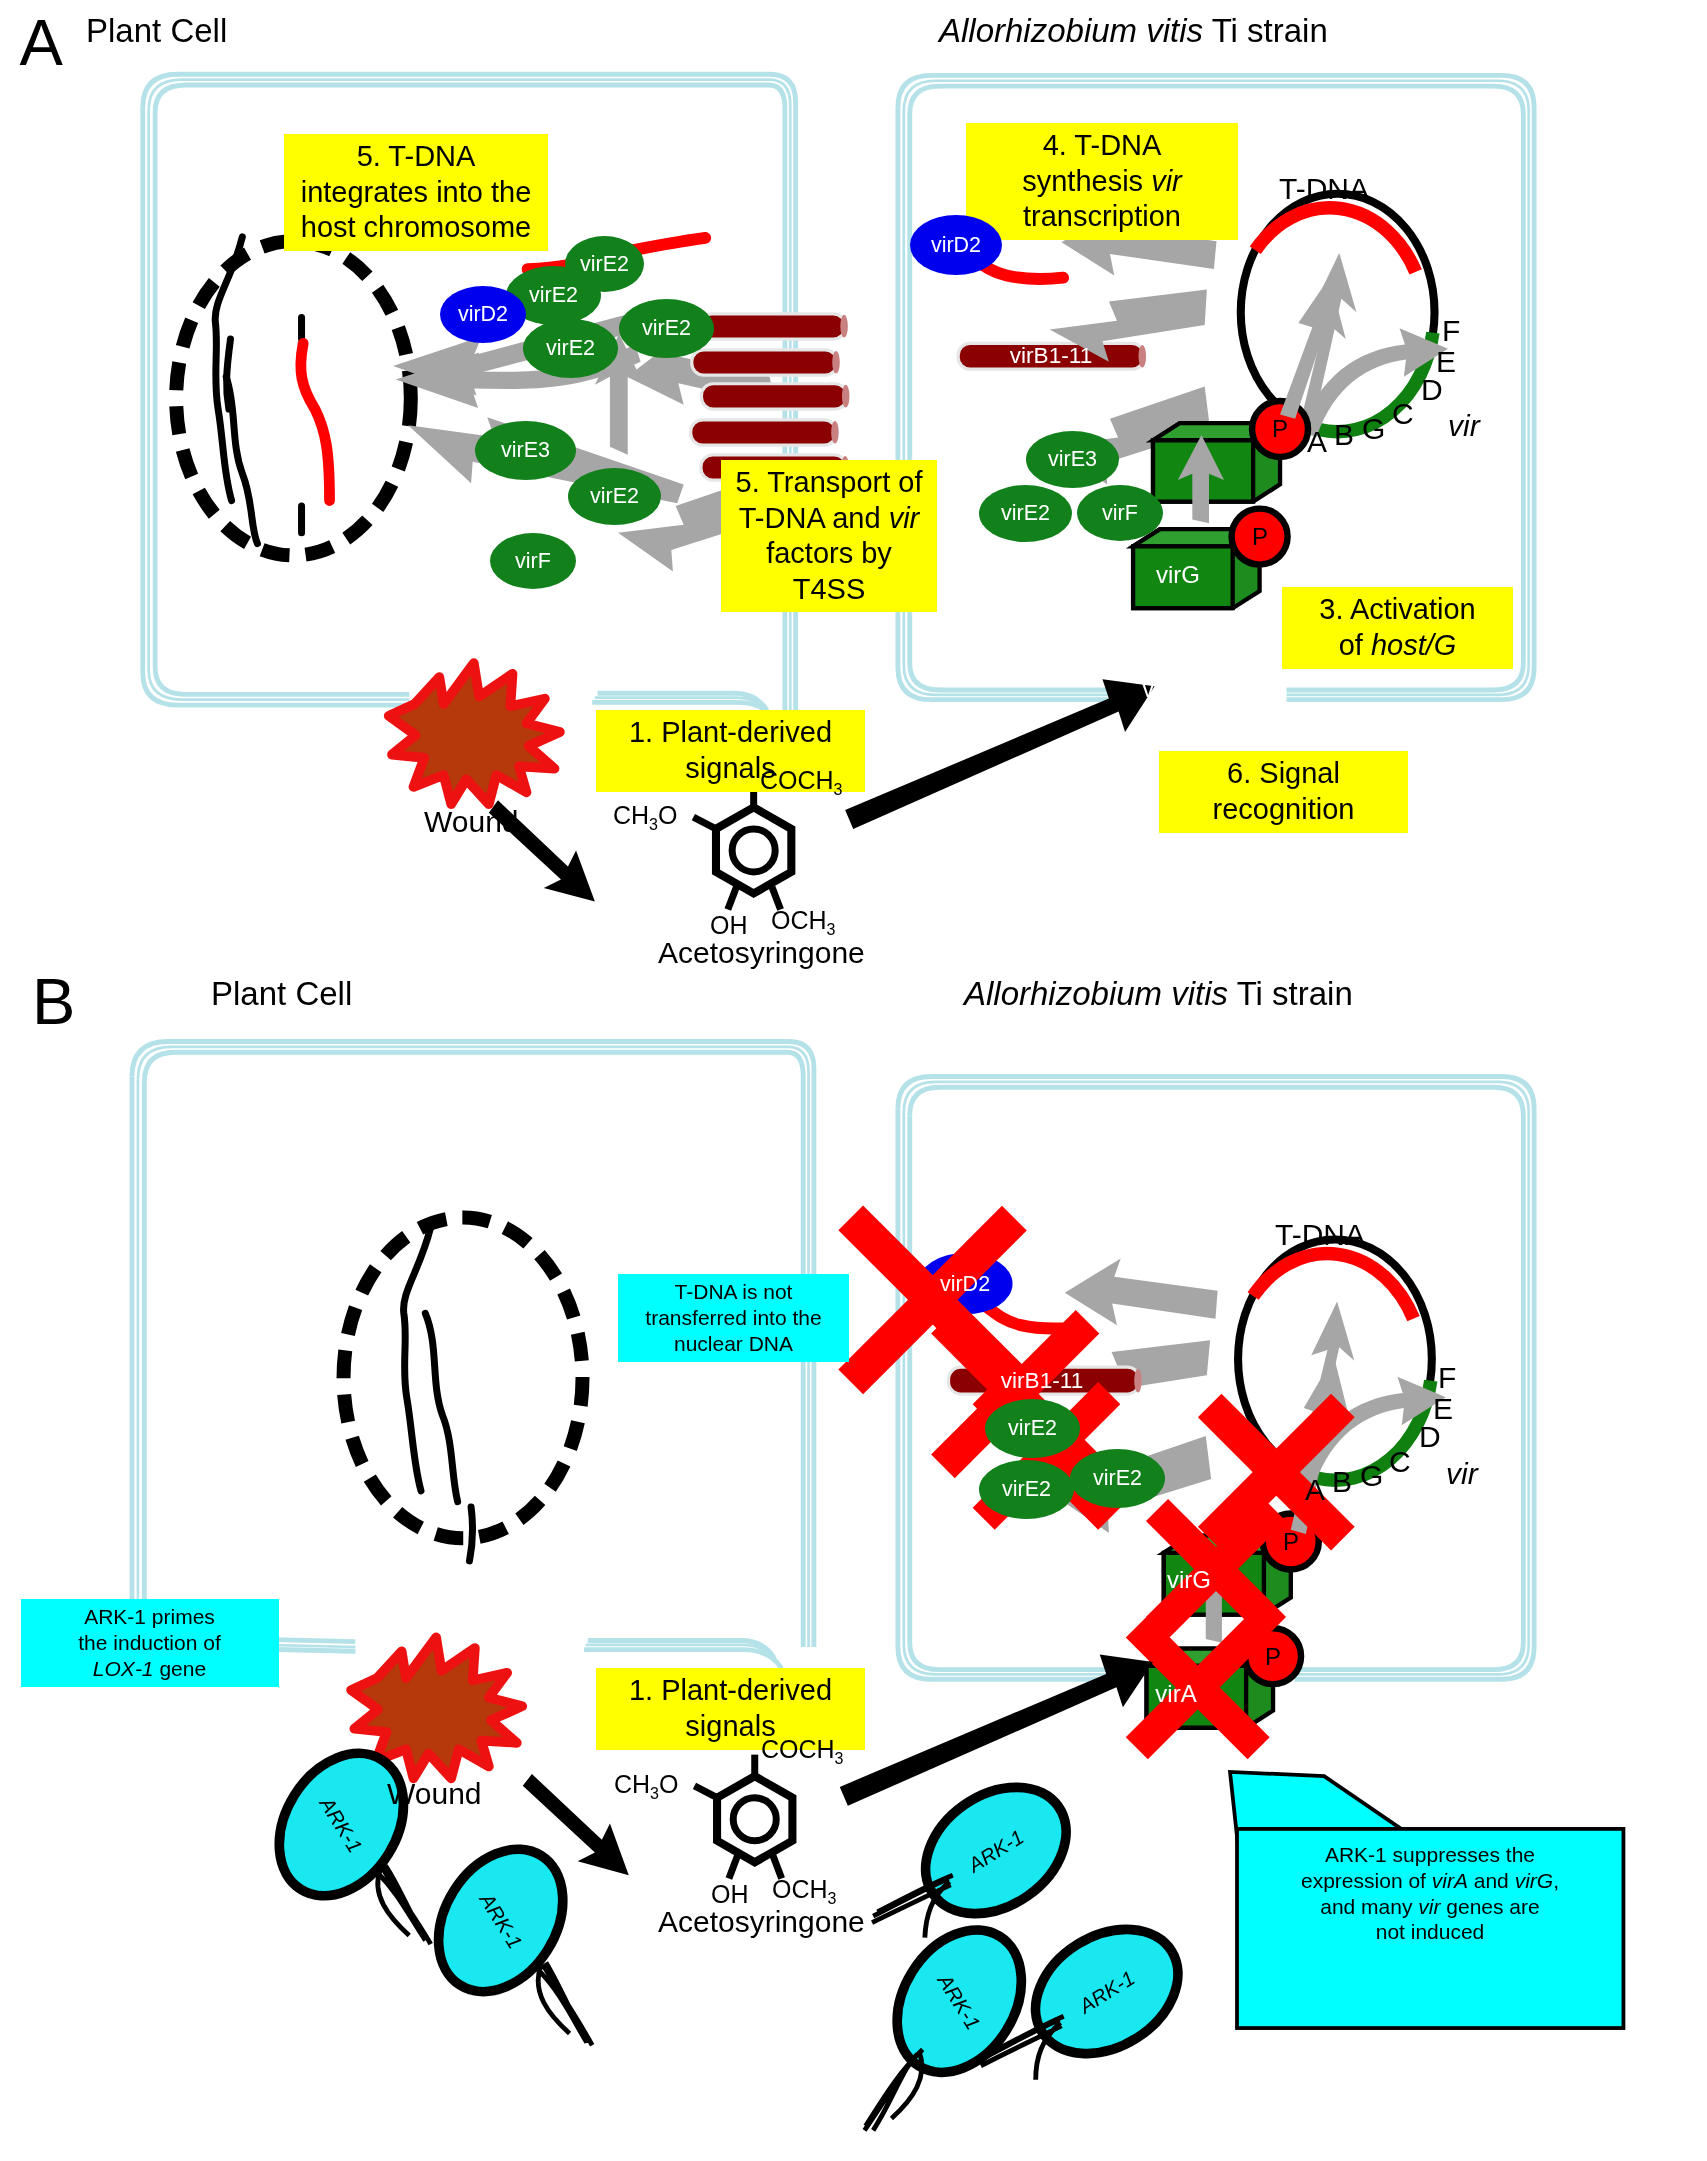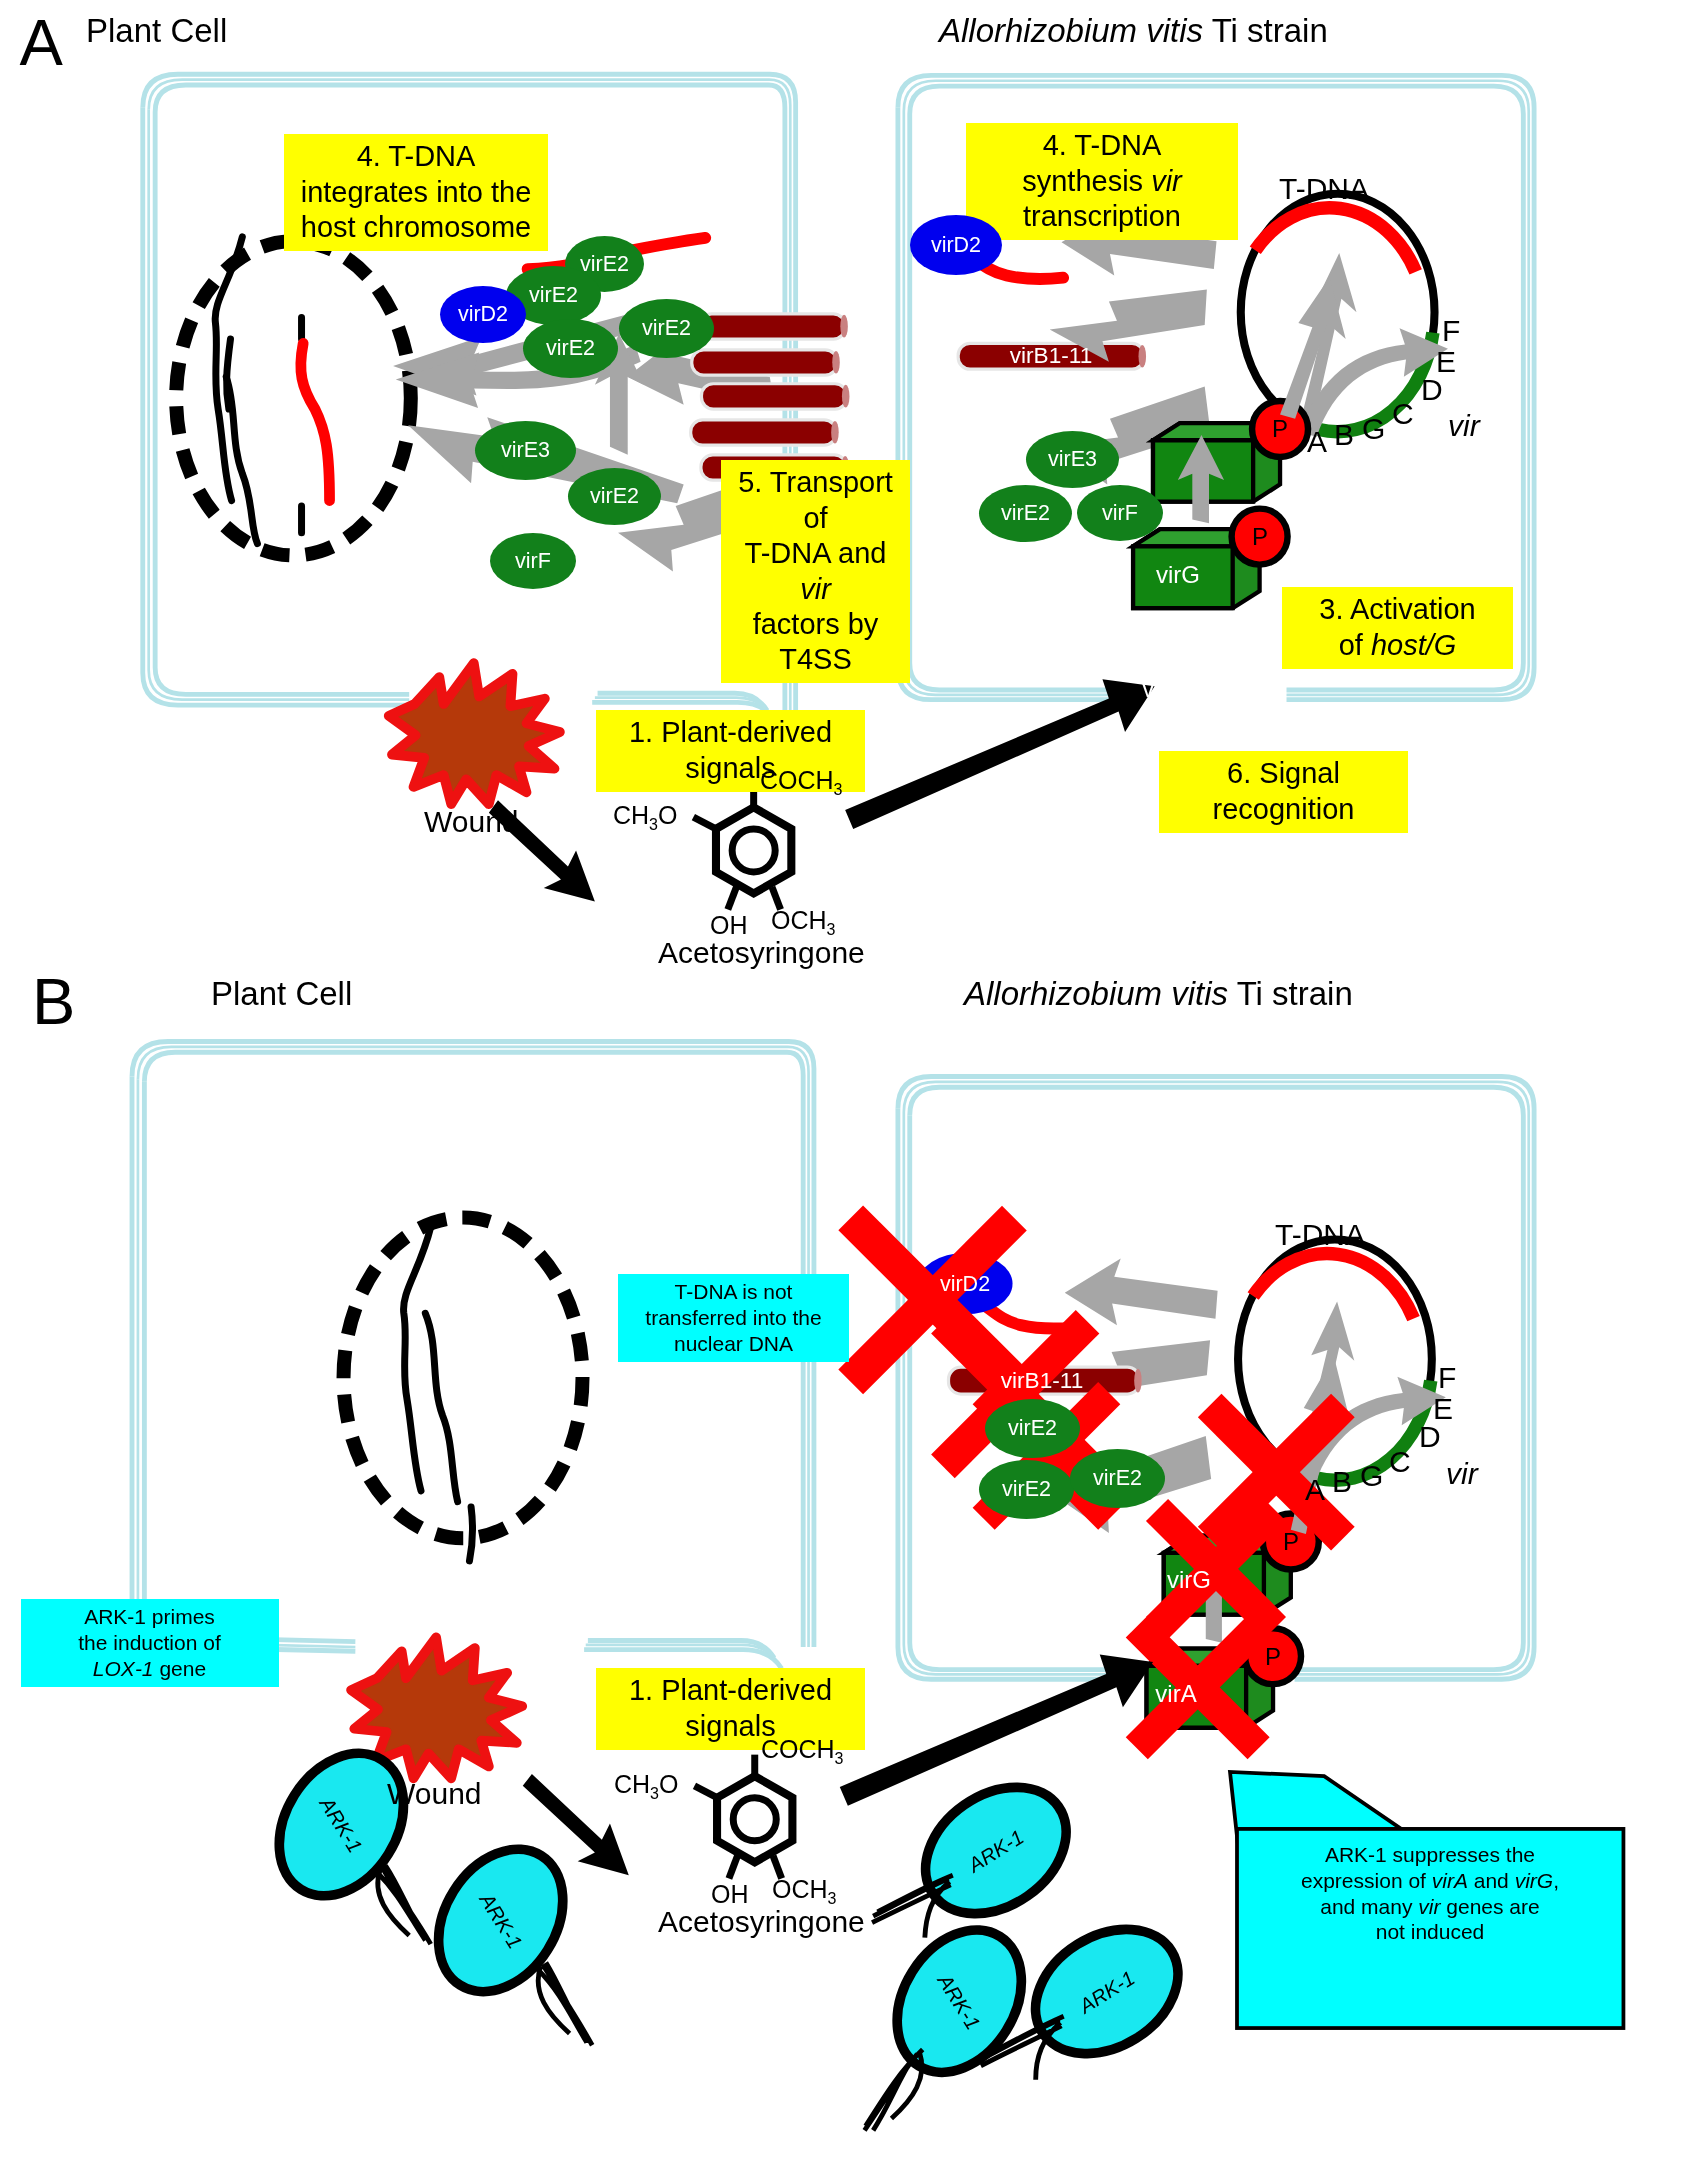--- a/index.html
+++ b/index.html
@@ -154,27 +154,27 @@
   <g fill="none" stroke="#000" stroke-width="13">
     <polygon points="1330,1540 1400,1500 1470,1540 1470,1620 1400,1660 1330,1620" stroke-width="15"></polygon>
     <circle cx="1400" cy="1580" r="40"></circle>
     <line x1="1400" y1="1500" x2="1400" y2="1460"></line>
     <line x1="1330" y1="1540" x2="1288" y2="1518"></line>
     <line x1="1368" y1="1648" x2="1352" y2="1690"></line>
     <line x1="1434" y1="1648" x2="1450" y2="1690"></line>
   </g>
 </svg>
 
-<div class="abs yellowbox" style="left:284px;top:134px;width:264px;">4. T-DNA integrates into the host chromosome</div>
+<div class="abs yellowbox" style="left:284px;top:134px;width:264px;">5. T-DNA integrates into the host chromosome</div>
 
 <div class="abs yellowbox" style="left:966px;top:123px;width:272px;">
   4. T-DNA<br>synthesis <i>vir</i><br>transcription
 </div>
 
-<div class="abs yellowbox" style="left:721px;top:460px;width:189px;">
+<div class="abs yellowbox" style="left:721px;top:460px;width:216px;">
   5. Transport of<br>T-DNA and <i>vir</i><br>factors by T4SS
 </div>
 
 <div class="abs yellowbox" style="left:1282px;top:587px;width:231px;">
   3. Activation<br>of <i>host/G</i>
 </div>
 
 <div class="abs yellowbox" style="left:596px;top:710px;width:269px;">1. Plant-derived signals</div>
 
 <div class="abs yellowbox" style="left:1159px;top:751px;width:249px;">6. Signal recognition</div>

